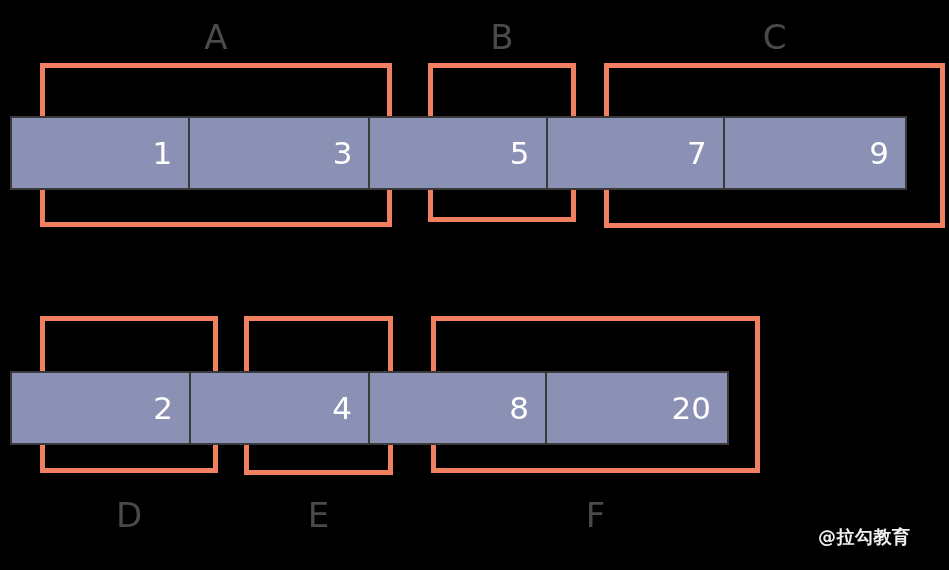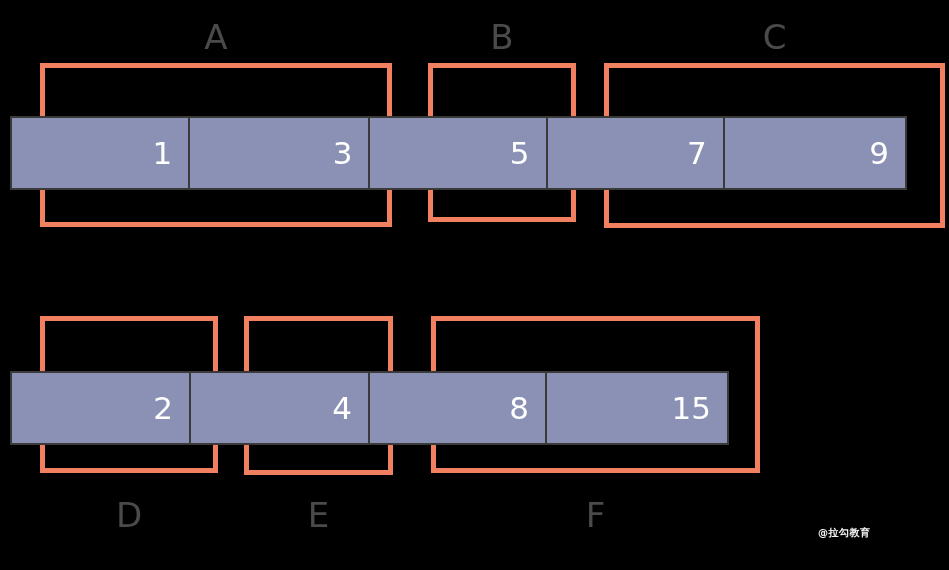--- a/index.html
+++ b/index.html
@@ -59,21 +59,21 @@
     font-size: 34px;
     line-height: 1;
     text-align: center;
     white-space: nowrap;
   }
 
   
   .watermark {
     position: absolute;
     color: #f2f2f2;
-    font-size: 10px;
+    font-size: 18px;
     font-weight: bold;
     line-height: 1;
     white-space: nowrap;
     letter-spacing: 0.5px;
   }
 </style>
 </head>
 <body>
 
 <div id="stage">
@@ -90,21 +90,21 @@
     <div class="cell" style="width:181px;">3</div>
     <div class="cell" style="width:178px;">5</div>
     <div class="cell" style="width:178px;">7</div>
     <div class="cell" style="width:181px;">9</div>
   </div>
 
   <div class="strip" style="left:10px; top:371px; width:719px; height:74px;">
     <div class="cell" style="width:180px;">2</div>
     <div class="cell" style="width:180px;">4</div>
     <div class="cell" style="width:178px;">8</div>
-    <div class="cell" style="width:181px;">15</div>
+    <div class="cell" style="width:181px;">20</div>
   </div>
 
   <div class="glabel" style="left:40px;  top:20px;  width:352px;">A</div>
   <div class="glabel" style="left:428px; top:20px;  width:148px;">B</div>
   <div class="glabel" style="left:604px; top:20px;  width:341px;">C</div>
   <div class="glabel" style="left:40px;  top:498px; width:178px;">D</div>
   <div class="glabel" style="left:244px; top:498px; width:149px;">E</div>
   <div class="glabel" style="left:431px; top:498px; width:329px;">F</div>
 
   <div class="watermark" style="left:818px; top:528px;">@拉勾教育</div>

